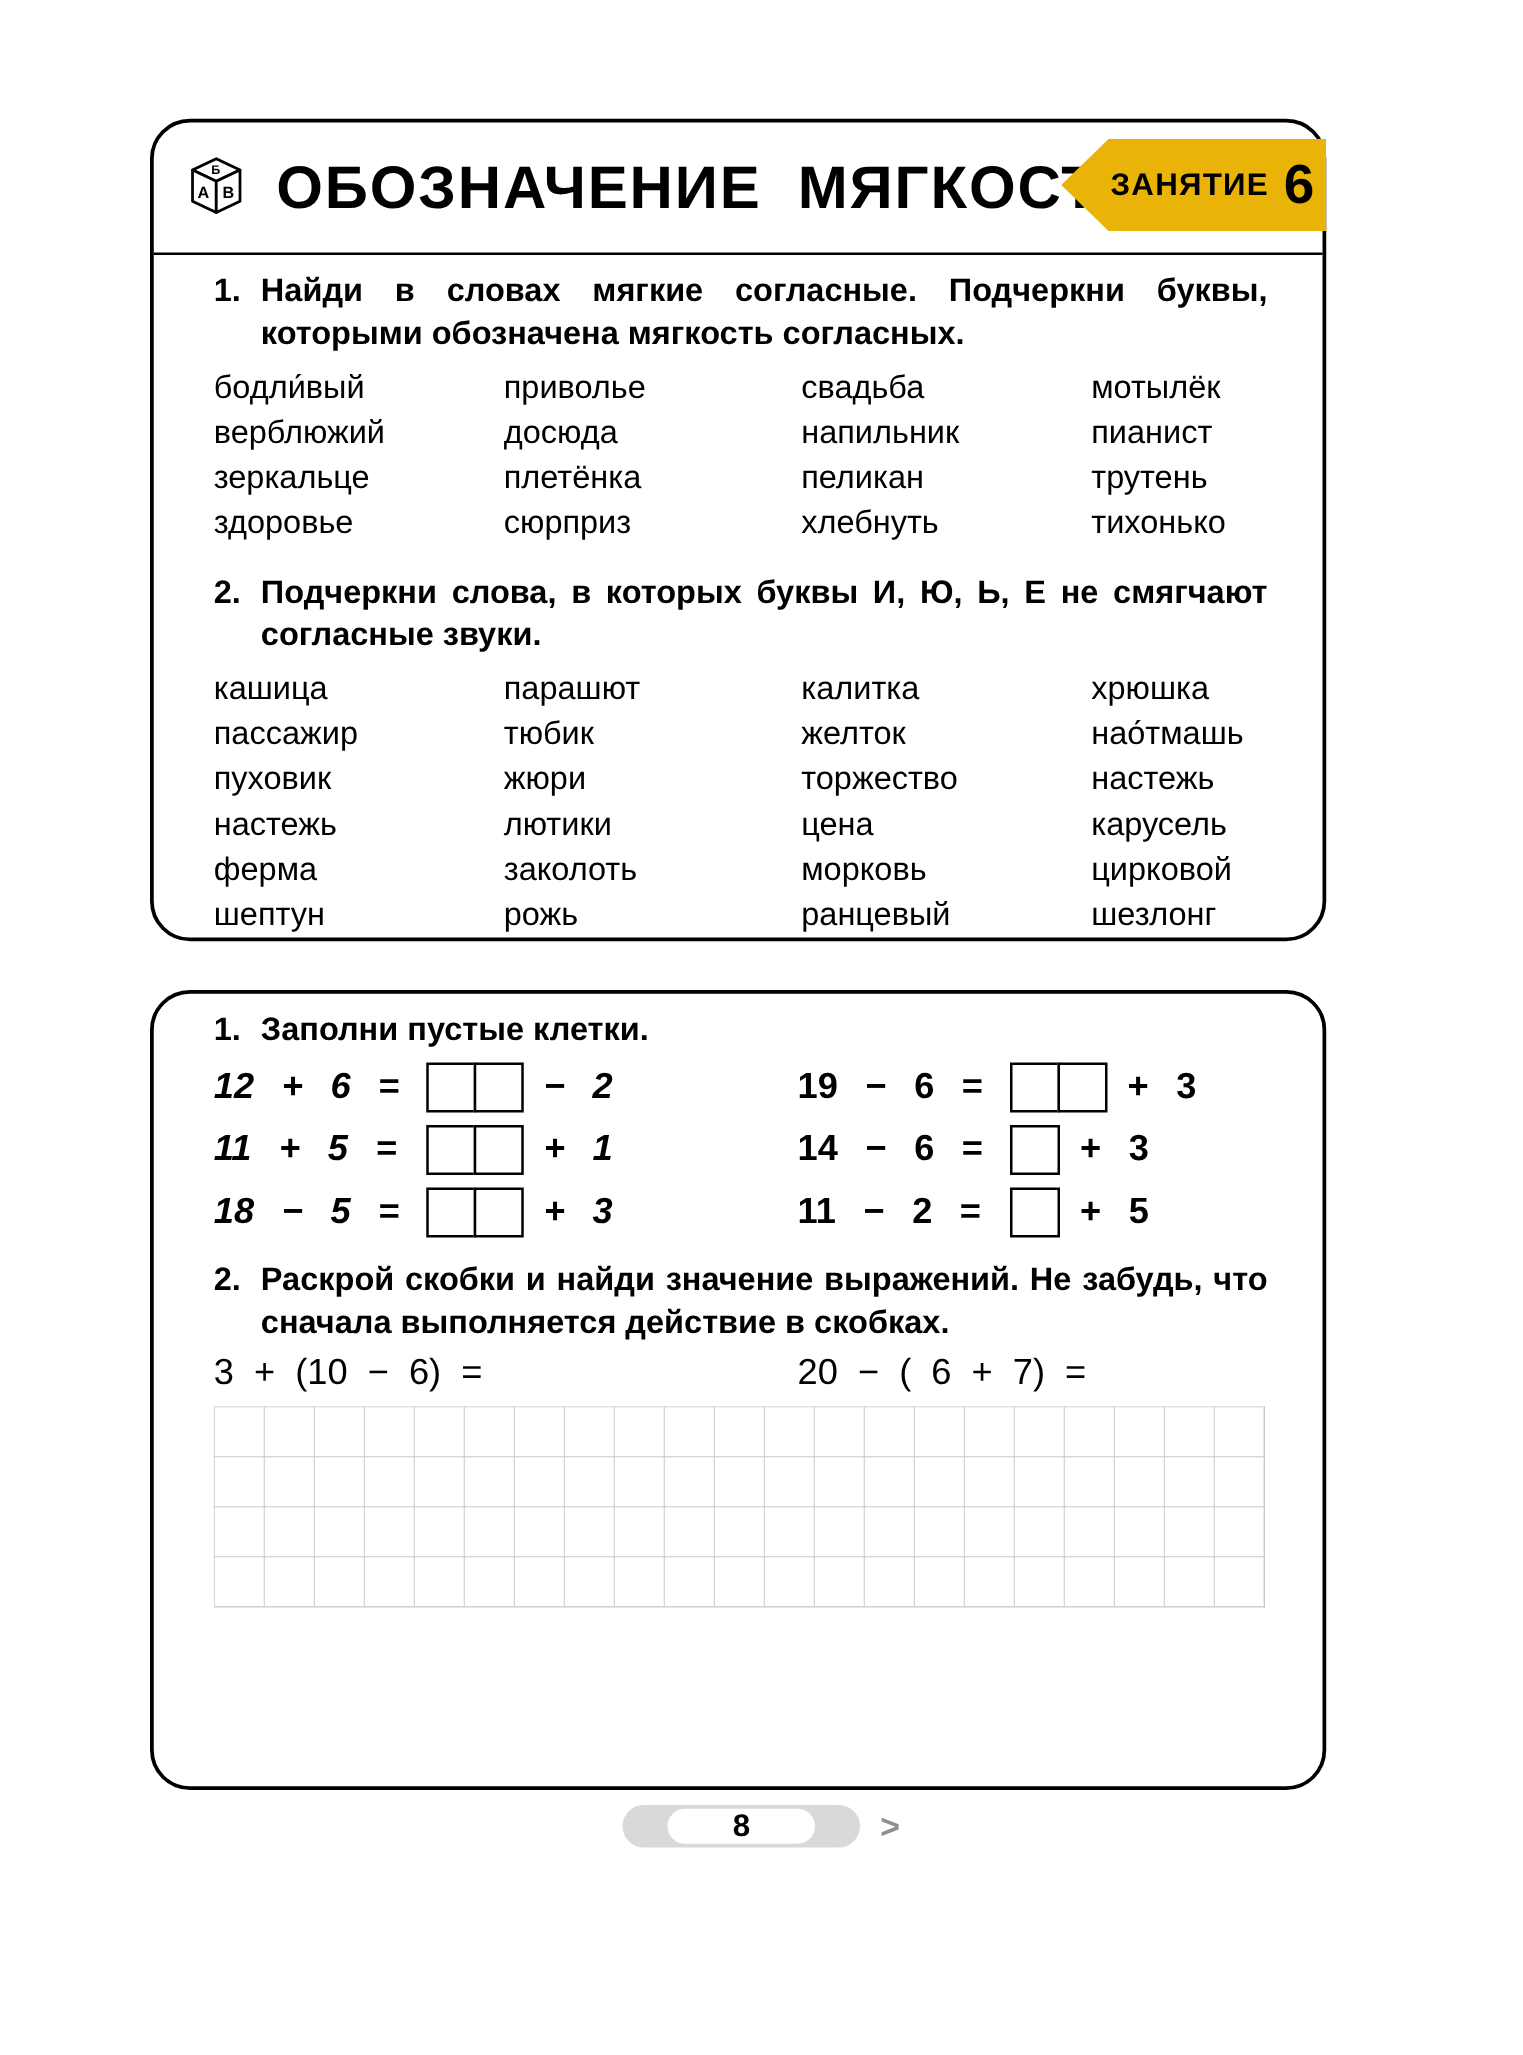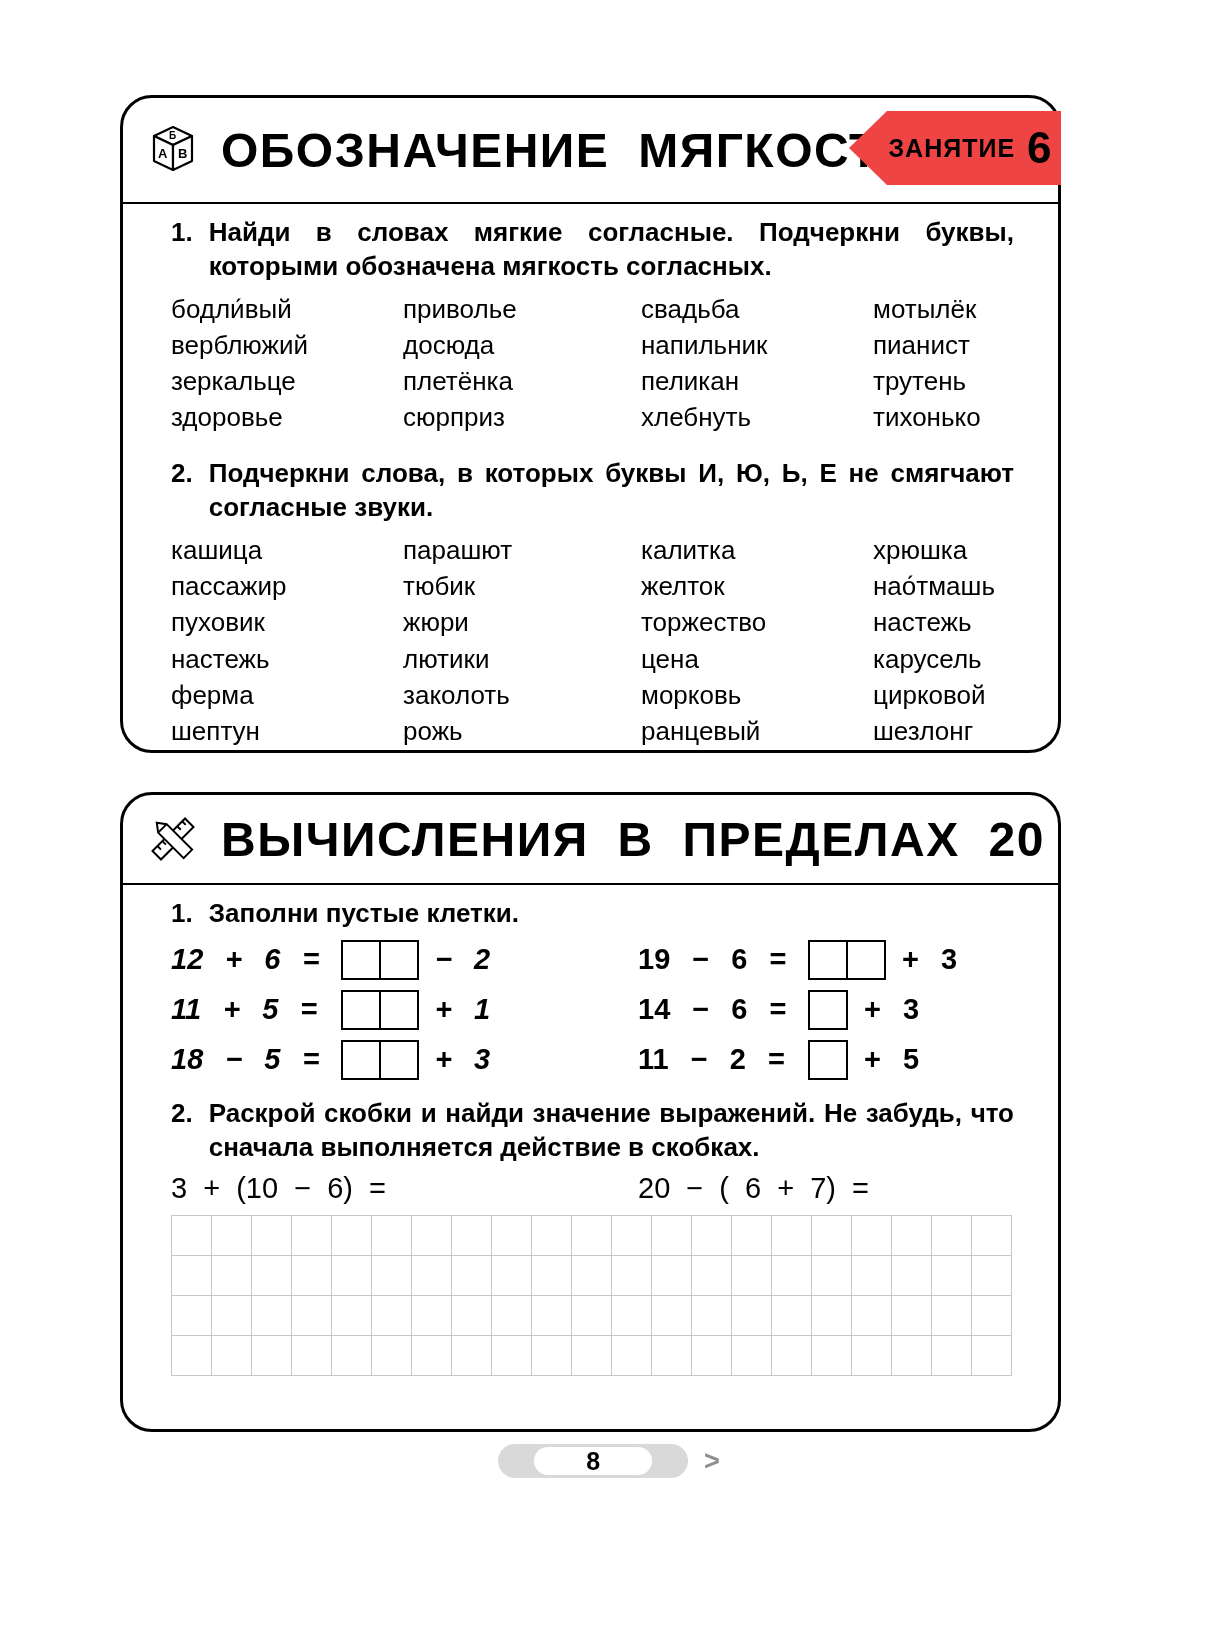--- a/index.html
+++ b/index.html
@@ -20,21 +20,21 @@
   }
   #panel1 .panel-header{height:104px;}
   #panel2 .panel-header{height:88px;}
   .hdr-icon{flex:0 0 auto;display:flex;align-items:center;}
   .hdr-title{
     margin:0;font-size:48px;font-weight:bold;letter-spacing:1.5px;word-spacing:14px;
     white-space:nowrap;
   }
   .lesson-badge{
     position:absolute;right:-3px;top:13px;height:74px;width:212px;
-    background:#ef4444;
+    background:#eab308;
     clip-path:polygon(0 50%, 38px 0, 100% 0, 100% 100%, 38px 100%);
     display:flex;align-items:center;justify-content:center;
     padding-left:30px;gap:12px;box-sizing:border-box;
   }
   .badge-label{font-size:25px;font-weight:bold;letter-spacing:1px;}
   .badge-num{font-size:44px;font-weight:bold;}
 
   .panel-body{padding:12px 44px 0 48px;}
 
   .task{
@@ -167,37 +167,20 @@
         <span class="word">цирковой</span>
         <span class="word">шептун</span>
         <span class="word">рожь</span>
         <span class="word">ранцевый</span>
         <span class="word">шезлонг</span>
       </div>
     </div>
   </section>
 
   <section class="panel" id="panel2">
-    <div class="panel-header">
-      <span class="hdr-icon">
-        <svg width="56" height="56" viewBox="0 0 56 56">
-          <g stroke="#000" stroke-width="2" fill="#fff">
-            <g transform="rotate(-45 28 28)">
-              <rect x="5" y="22" width="46" height="12"></rect>
-              <path d="M12 22v5 M19 22v5 M26 22v5 M33 22v5 M40 22v5 M47 22v5" fill="none"></path>
-            </g>
-            <g transform="rotate(45 28 28)">
-              <polygon points="5,28 13,22 49,22 49,34 13,34"></polygon>
-              <line x1="13" y1="22" x2="13" y2="34"></line>
-            </g>
-          </g>
-        </svg>
-      </span>
-      <h1 class="hdr-title">ВЫЧИСЛЕНИЯ В ПРЕДЕЛАХ 20</h1>
-    </div>
 
     <div class="panel-body">
       <p class="task" style="margin-bottom:2px;">
         <span class="task-num">1.</span>
         <span class="task-text">Заполни пустые клетки.</span>
       </p>
 
       <div class="eq-area">
         <div class="eq-col left">
           <div class="eq-row">

